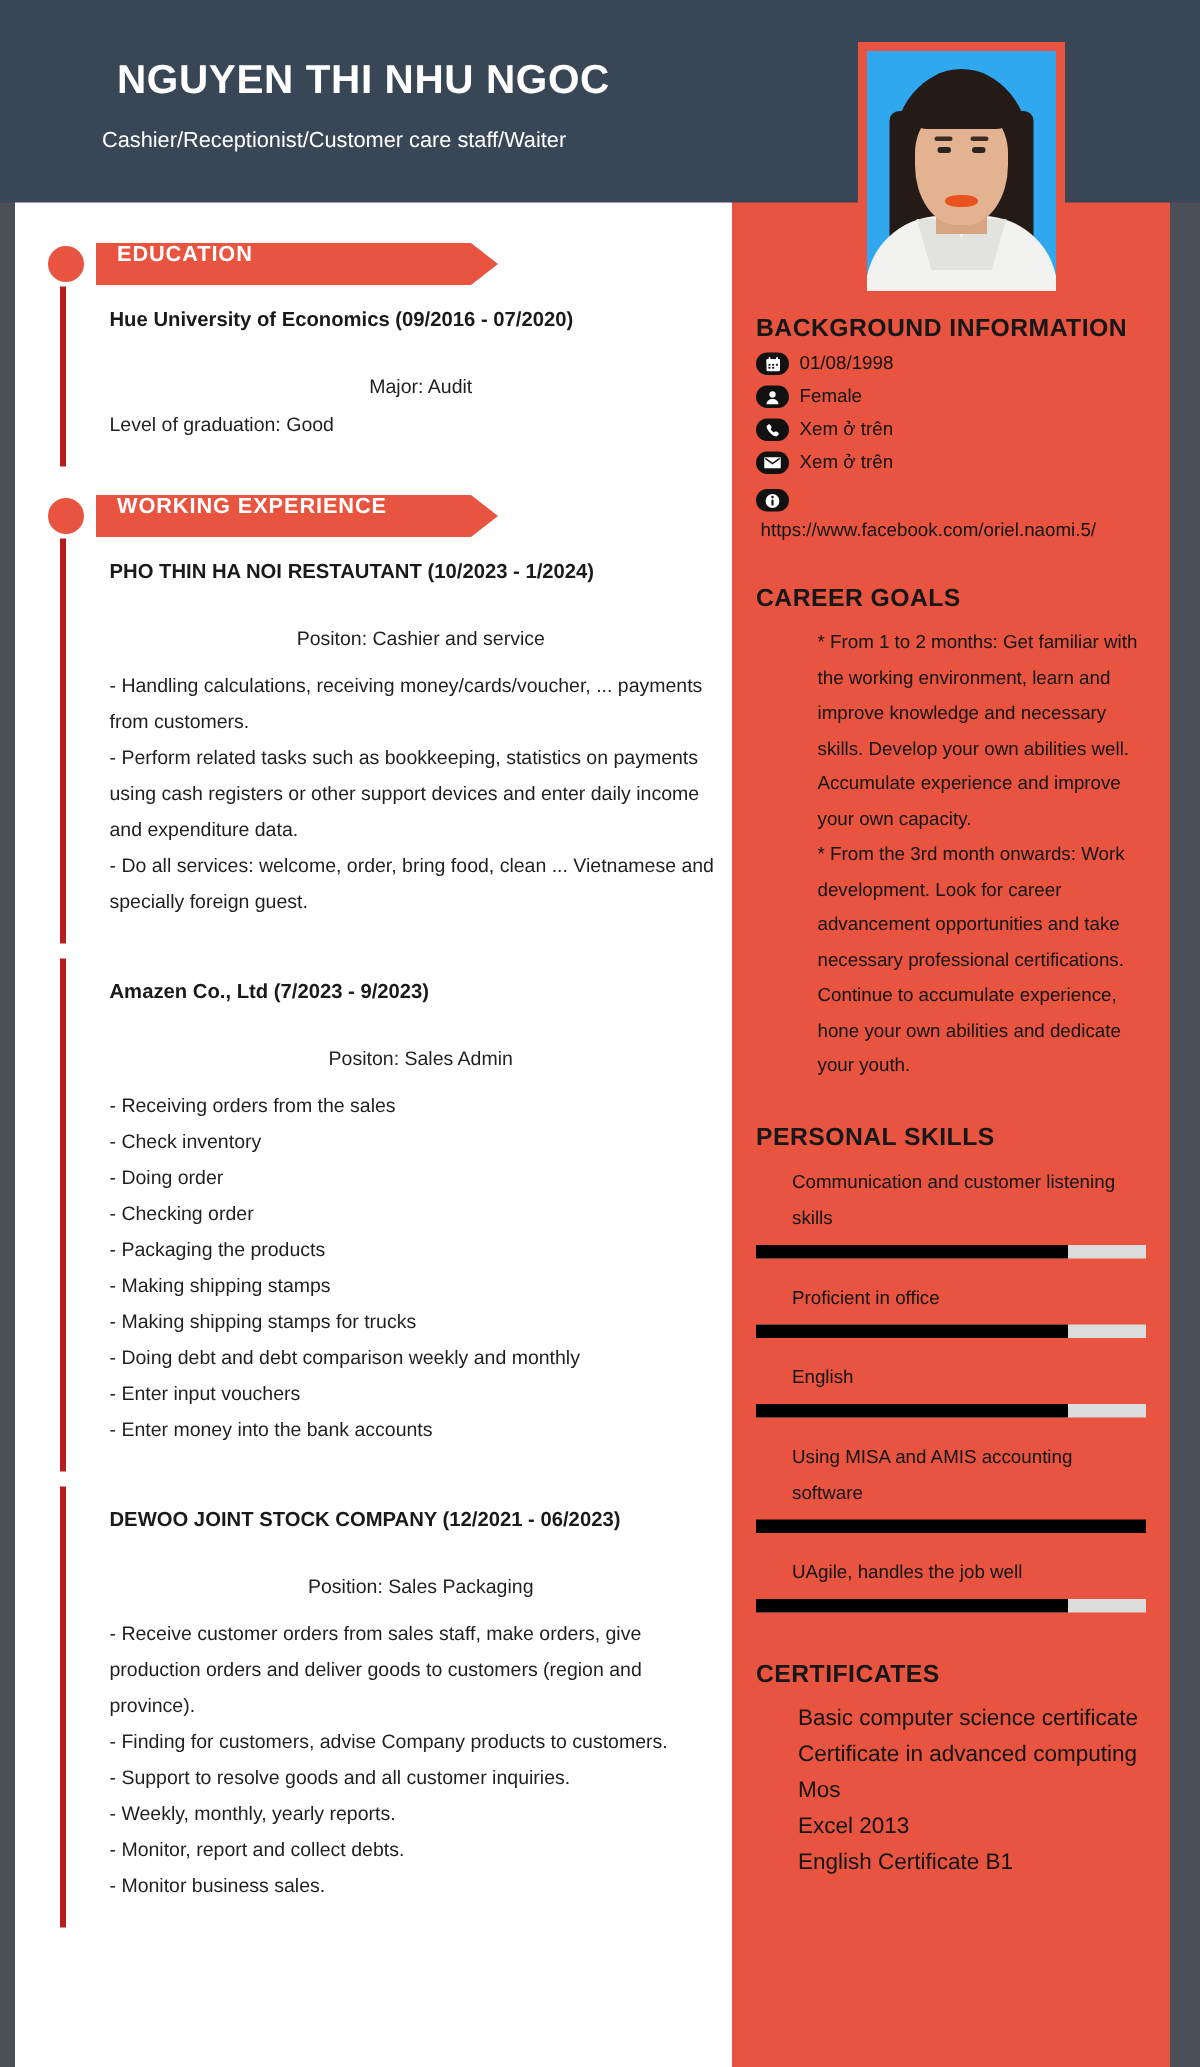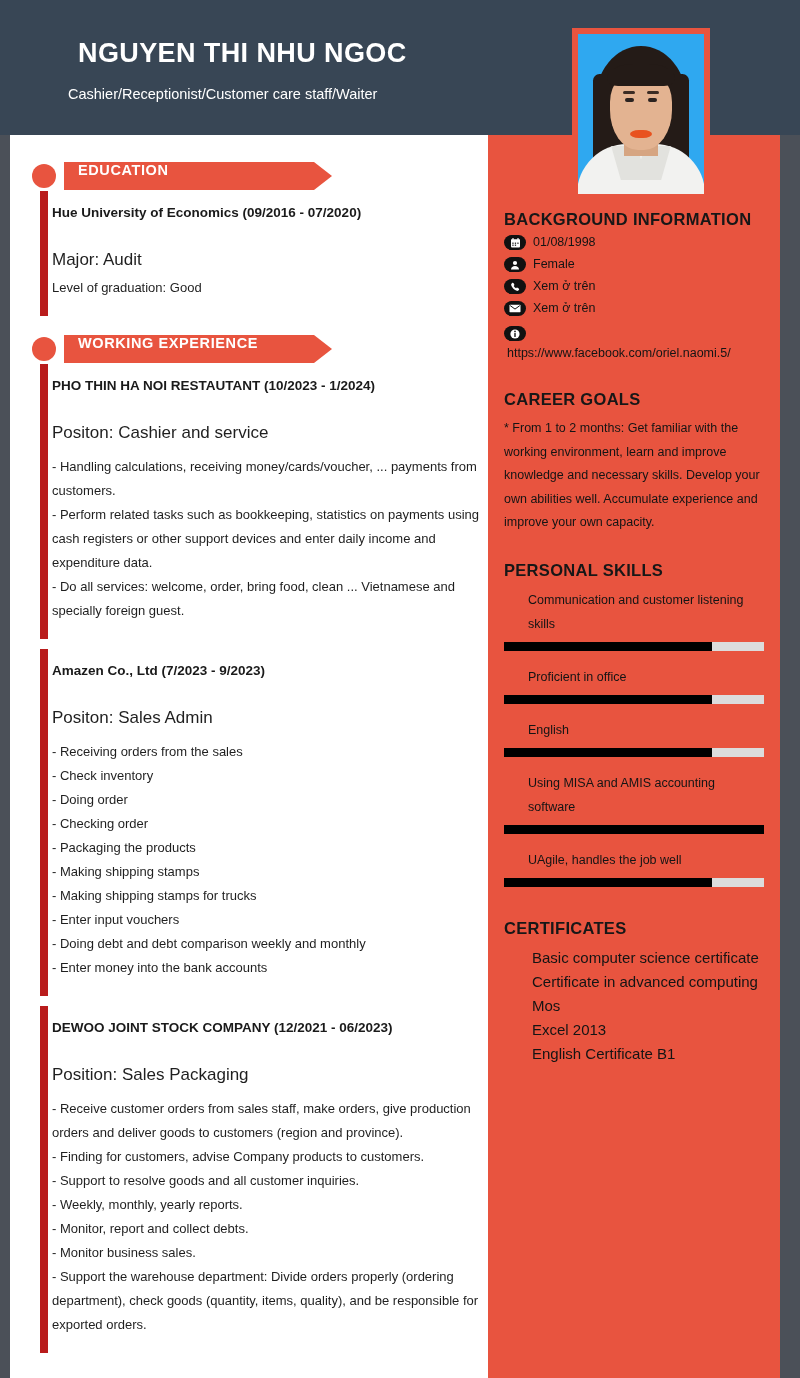--- a/index.html
+++ b/index.html
@@ -224,33 +224,34 @@
     color: #ffffff;
     font-size: 14.5px;
     font-weight: bold;
     letter-spacing: .6px;
     white-space: nowrap;
   }
 
   .entry {
     position: relative;
     margin-left: 30px;
-    padding-left: 4px;
-    border-left: 8px solid #b91c1c;
+    padding-left: 29px;
+    border-left: 4px solid #b91c1c;
   }
   .entry-title {
     font-size: 13.5px;
     font-weight: bold;
     color: #1a1a1a;
     padding-top: 14px;
   }
   .entry-position {
-    font-size: 17px;
+    font-size: 13px;
     color: #1f1f1f;
     padding-top: 30px;
+    text-align: center;
   }
   .entry-line {
     font-size: 13px;
     color: #1f1f1f;
     line-height: 24px;
   }
   .entry-block {
     padding-top: 12px;
   }
   .entry-sub {
@@ -305,20 +306,21 @@
   .info-stack .badge { margin-bottom: 2px; }
   .info-stack .info-text {
     line-height: 21px;
     padding-left: 3px;
   }
   .side-para {
     font-size: 12.5px;
     color: #141414;
     line-height: 23.5px;
     margin-top: 8px;
+    margin-left: 41px;
   }
   .skill-label {
     font-size: 12.5px;
     color: #141414;
     line-height: 24px;
     margin-left: 24px;
   }
   .skill-bar {
     height: 9px;
     background: #dcdcdc;
@@ -414,39 +416,38 @@
       <div class="entry-title">Amazen Co., Ltd (7/2023 - 9/2023)</div>
       <div class="entry-position">Positon: Sales Admin</div>
       <div class="entry-block">
         <div class="entry-line">- Receiving orders from the sales</div>
         <div class="entry-line">- Check inventory</div>
         <div class="entry-line">- Doing order</div>
         <div class="entry-line">- Checking order</div>
         <div class="entry-line">- Packaging the products</div>
         <div class="entry-line">- Making shipping stamps</div>
         <div class="entry-line">- Making shipping stamps for trucks</div>
+        <div class="entry-line">- Doing debt and debt comparison weekly and monthly</div>
         <div class="entry-line">- Enter input vouchers</div>
-        <div class="entry-line">- Doing debt and debt comparison weekly and monthly</div>
         <div class="entry-line">- Enter money into the bank accounts</div>
       </div>
     </div>
 
     <div class="gap-sm"></div>
 
     <div class="entry entry-pad">
       <div class="entry-title">DEWOO JOINT STOCK COMPANY (12/2021 - 06/2023)</div>
       <div class="entry-position">Position: Sales Packaging</div>
       <div class="entry-block">
         <div class="entry-line">- Receive customer orders from sales staff, make orders, give production orders and deliver goods to customers (region and province).</div>
         <div class="entry-line">- Finding for customers, advise Company products to customers.</div>
         <div class="entry-line">- Support to resolve goods and all customer inquiries.</div>
         <div class="entry-line">- Weekly, monthly, yearly reports.</div>
         <div class="entry-line">- Monitor, report and collect debts.</div>
         <div class="entry-line">- Monitor business sales.</div>
-        <div class="entry-line">- Support the warehouse department: Divide orders properly (ordering department), check goods (quantity, items, quality), and be responsible for exported orders.</div>
       </div>
     </div>
 
   </div>
 
   <div class="side">
 
     <div style="height:75px"></div>
 
     <div class="side-head">BACKGROUND INFORMATION</div>
@@ -506,20 +507,21 @@
           <circle cx="5" cy="2.4" r=".85" fill="#111"></circle>
         </svg>
       </span>
       <div class="info-text">https://www.facebook.com/oriel.naomi.5/</div>
     </div>
 
     <div class="gap-lg"></div>
 
     <div class="side-head">CAREER GOALS</div>
     <div class="side-para">* From 1 to 2 months: Get familiar with the working environment, learn and improve knowledge and necessary skills. Develop your own abilities well. Accumulate experience and improve your own capacity.</div>
+    <div class="side-para" style="margin-top:0">* From the 3rd month onwards: Work development. Look for career advancement opportunities and take necessary professional certifications. Continue to accumulate experience, hone your own abilities and dedicate your youth.</div>
 
     <div class="gap-lg"></div>
 
     <div class="side-head">PERSONAL SKILLS</div>
 
     <div style="height:8px"></div>
 
     <div>
       <div class="skill-label">Communication and customer listening skills</div>
       <div class="skill-bar">

